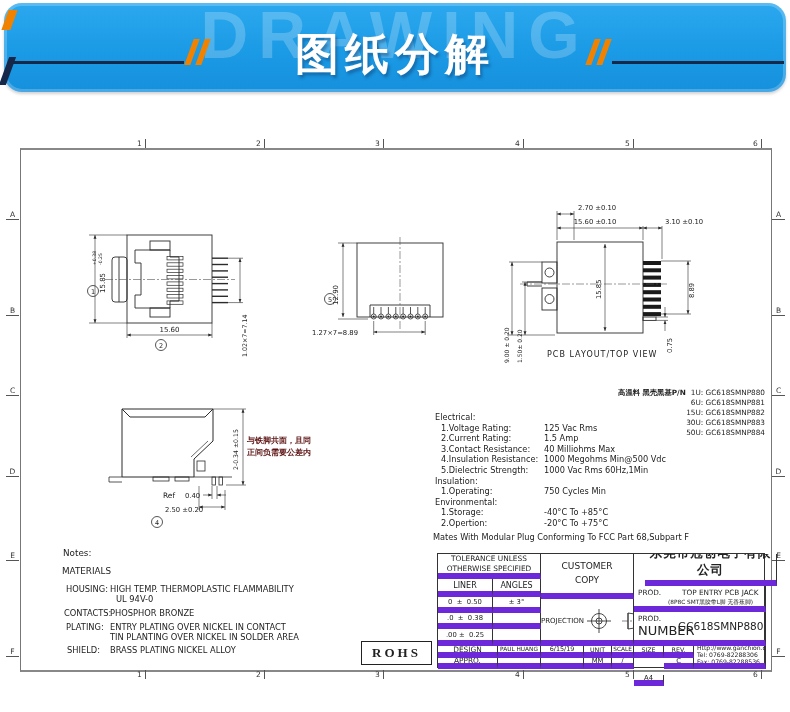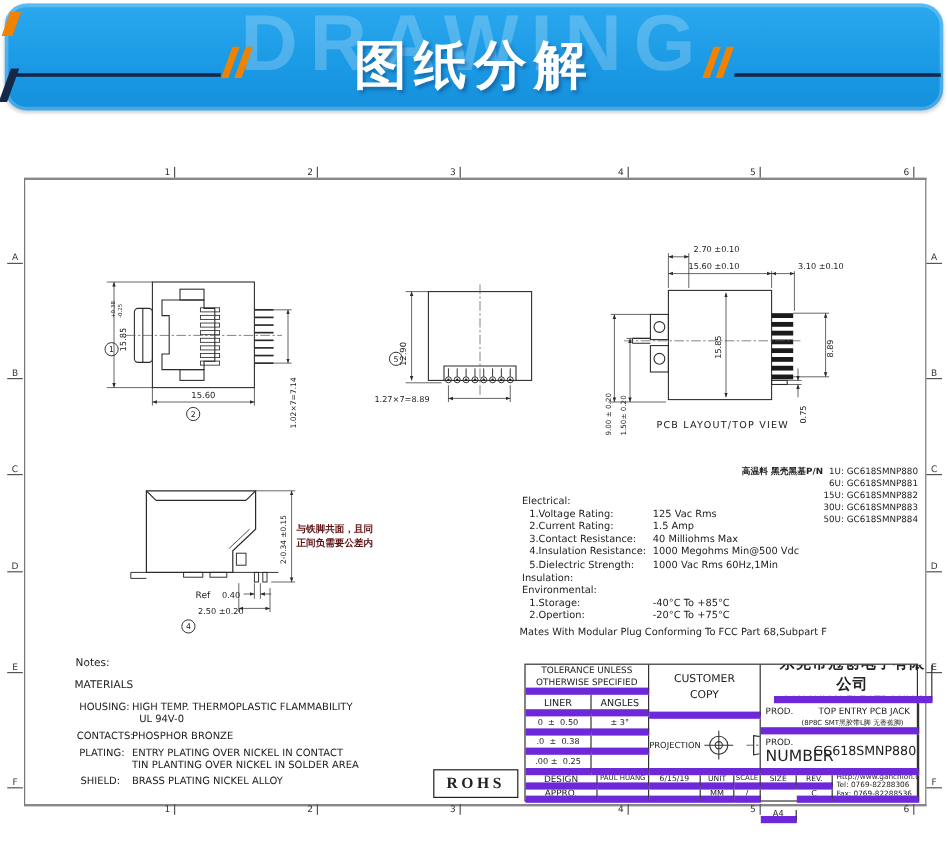--- a/index.html
+++ b/index.html
@@ -328,20 +328,24 @@
     </div>
   <div class="spec-row">
       <span class="spec-label">4.Insulation Resistance:</span>
       <span class="spec-val">1000 Megohms Min@500 Vdc</span>
     </div>
   <div class="spec-row">
       <span class="spec-label">5.Dielectric Strength:</span>
       <span class="spec-val">1000 Vac Rms 60Hz,1Min</span>
     </div>
   <div class="spec-title">Insulation:</div>
+  <div class="spec-row">
+      <span class="spec-label">1.Operating:</span>
+      <span class="spec-val">750 Cycles Min</span>
+    </div>
   <div class="spec-title">Environmental:</div>
   <div class="spec-row">
       <span class="spec-label">1.Storage:</span>
       <span class="spec-val">-40°C To +85°C</span>
     </div>
   <div class="spec-row">
       <span class="spec-label">2.Opertion:</span>
       <span class="spec-val">-20°C To +75°C</span>
     </div>
   <div class="spec-footer">Mates With Modular Plug Conforming To FCC Part 68,Subpart F</div>

